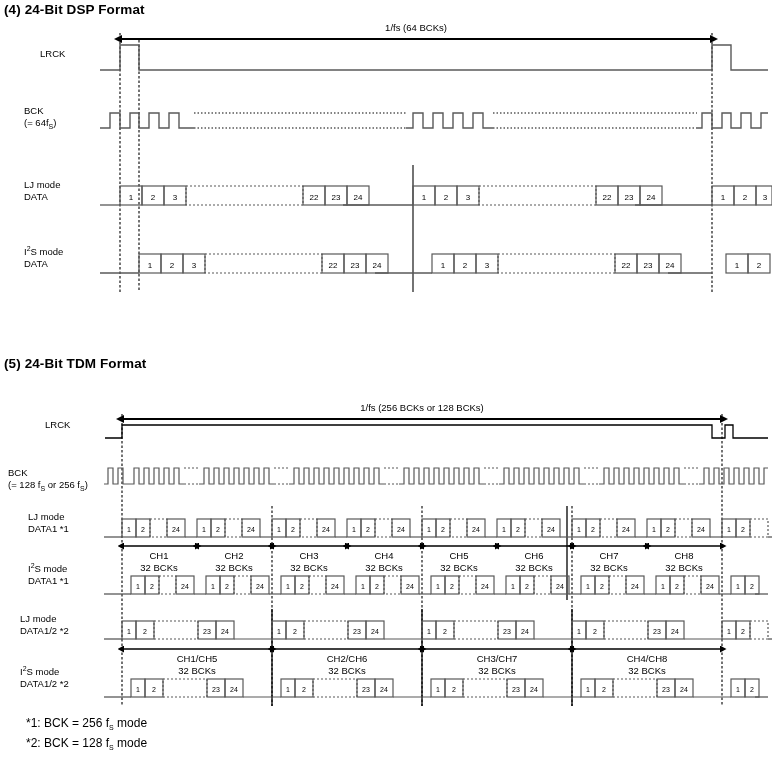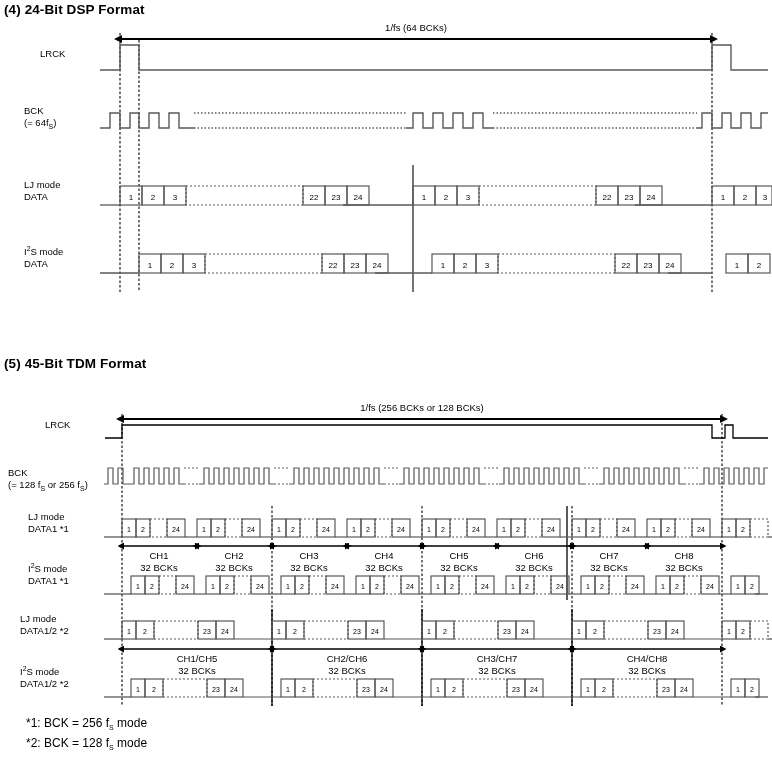--- a/index.html
+++ b/index.html
@@ -83,21 +83,21 @@
     fill: #000;
   }
 </style>
 </head>
 <body>
 
 <div class="page">
 
   <div class="section-title" id="title-dsp">(4) 24-Bit DSP Format</div>
 
-  <div class="section-title" id="title-tdm">(5) 45-Bit TDM Format</div>
+  <div class="section-title" id="title-tdm">(5) 24-Bit TDM Format</div>
 
   <div class="sig-label" style="left:40px; top:48px; width:75px;">
     <div>LRCK</div>
   </div>
 
   <div class="sig-label" style="left:24px; top:105px; width:91px;">
     <div>BCK</div>
     <div>(= 64f<span class="sub">S</span>)</div>
   </div>
 

